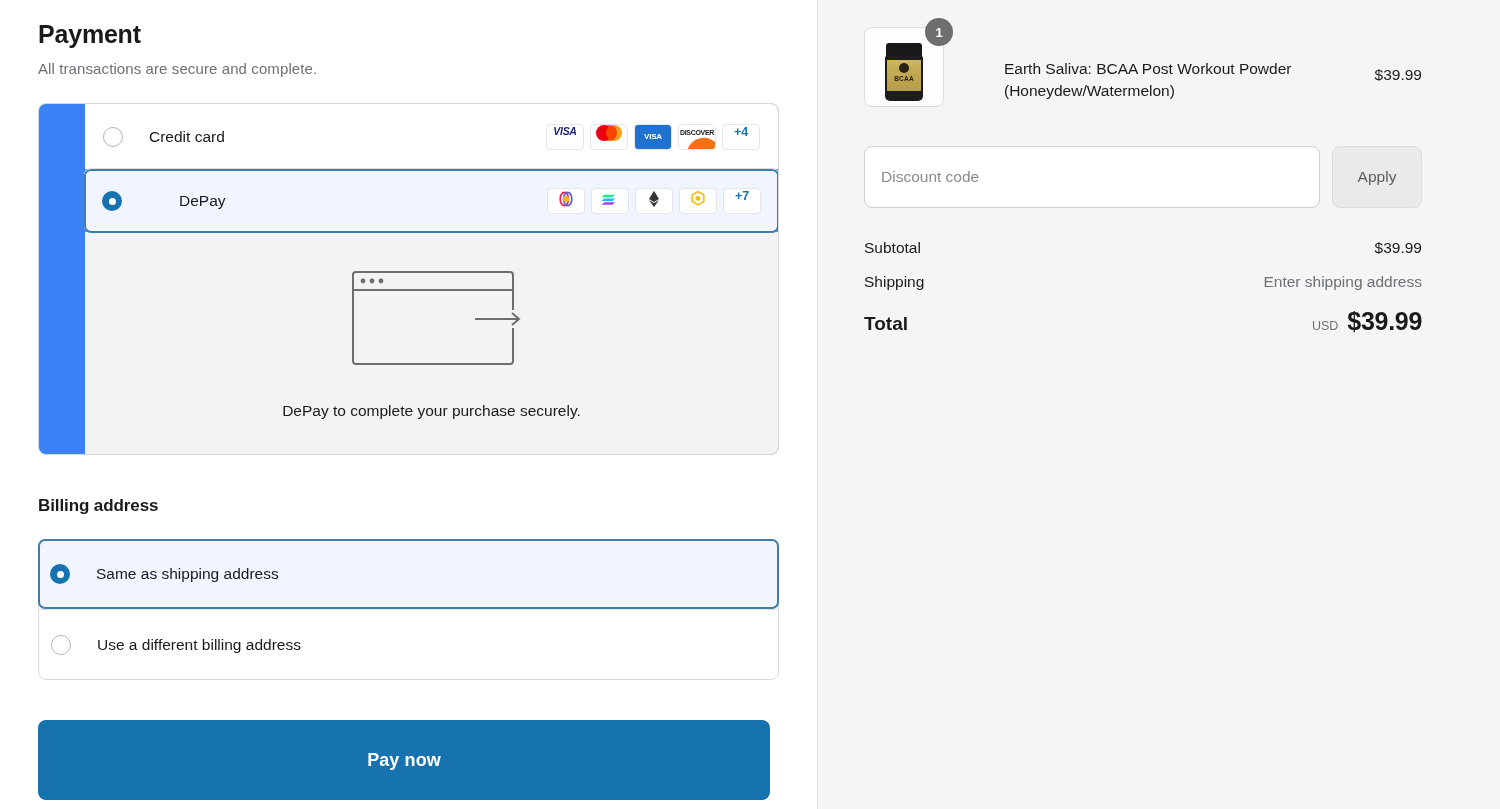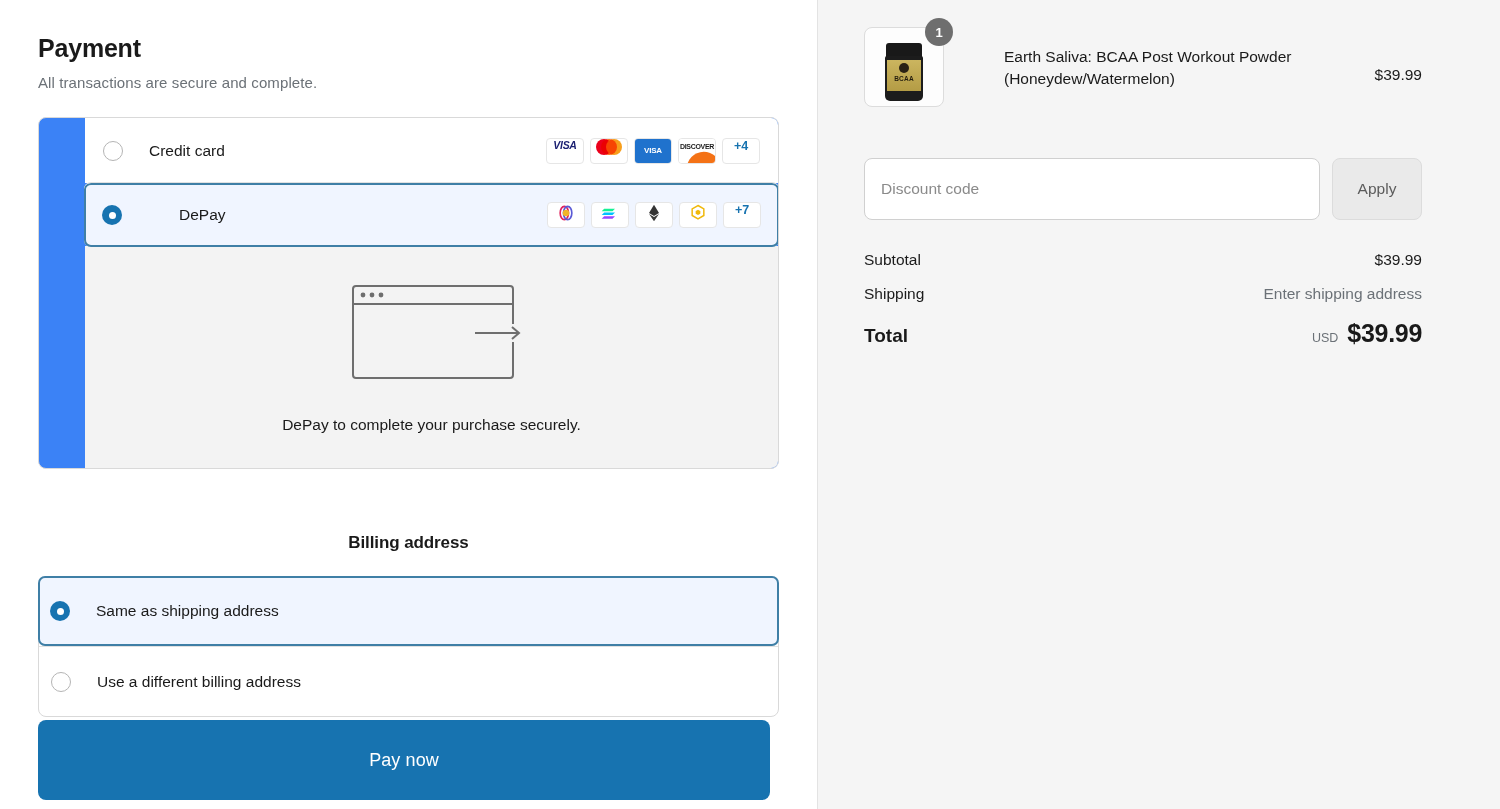--- a/index.html
+++ b/index.html
@@ -15,21 +15,21 @@
   
   .left-col {
     width: 818px; height: 809px;
     background: #ffffff;
     padding: 0 38px;
     position: relative;
     border-right: 1px solid #e3e3e3;
   }
   .section-title {
     font-size: 25px; font-weight: 700; color: #1a1a1a;
-    letter-spacing: -0.2px; padding-top: 34px;
+    letter-spacing: -0.2px; padding-top: 20px;
   }
   .section-sub {
     font-size: 15px; color: #6b7177; margin-top: 11px; letter-spacing: 0.1px;
   }
 
   
   .pay-card {
     margin-top: 26px;
     border: 1px solid #d9d9d9;
     border-radius: 8px;
@@ -104,21 +104,21 @@
     border-top: none;
     padding: 26px 20px 30px;
     text-align: center;
   }
   .redirect-art { display: flex; justify-content: center; margin: 8px 0 26px; }
   .redirect-text { font-size: 15.5px; color: #1a1a1a; line-height: 1.68; }
 
   
   .billing-title {
     font-size: 17px; font-weight: 700; color: #1a1a1a;
-    margin-top: 64px; letter-spacing: -0.1px; text-align: center;
+    margin-top: 41px; letter-spacing: -0.1px;
   }
   .billing-card {
     margin-top: 23px;
     border: 1px solid #d9d9d9; border-radius: 8px; background: #fff;
     overflow: visible;
   }
   .bill-row { display: flex; align-items: center; height: 70px; padding: 0 12px; cursor: pointer; position: relative; }
   .bill-row.selected {
     background: #f0f5ff;
     box-shadow: inset 0 0 0 2px #3f7fa6;
@@ -127,21 +127,21 @@
     width: calc(100% + 2px);
     z-index: 2;
   }
   .bill-row.divider { border-top: 1px solid #e1e1e1; }
 
   .pay-now {
     position: absolute; left: 38px; bottom: 9px;
     width: 732px; height: 80px;
     background: #1773b0; color: #fff;
     border: none; border-radius: 8px;
-    font-size: 18px; font-weight: 400; font-family: inherit;
+    font-size: 18px; font-weight: 700; font-family: inherit;
     cursor: pointer; letter-spacing: 0.1px;
   }
 
   
   .right-col {
     width: 682px; height: 809px;
     background: #f5f5f5;
     padding: 18px 78px 0 46px;
   }
   .line-item { display: flex; align-items: flex-start; gap: 0; }
@@ -158,24 +158,24 @@
   .jar .label { position: absolute; top: 17px; left: 2px; width: 34px; height: 31px; background: linear-gradient(180deg,#cbb55f,#b49c45); }
   .jar .label .mark { position: absolute; top: 3px; left: 12px; width: 10px; height: 10px; border-radius: 50%; background: #2a2214; }
   .jar .label .txt { position: absolute; top: 15px; left: 0; width: 100%; text-align: center; font-size: 6.5px; font-weight: 700; color: #241d0e; letter-spacing: 0.2px; }
   .qty-badge {
     position: absolute; top: -9px; right: -9px;
     width: 28px; height: 28px; border-radius: 50%;
     background: #6e6e6e; color: #fff;
     font-size: 13px; font-weight: 600;
     display: flex; align-items: center; justify-content: center;
   }
-  .item-name { font-size: 15.5px; color: #1a1a1a; line-height: 1.44; margin-left: 60px; margin-top: 28px; flex: 1; }
+  .item-name { font-size: 15.5px; color: #1a1a1a; line-height: 1.44; margin-left: 60px; margin-top: 40px; flex: 1; }
   .item-price { font-size: 15.5px; color: #1a1a1a; font-weight: 400; margin-top: 48px; white-space: nowrap; }
 
-  .discount-row { display: flex; gap: 12px; margin-top: 51px; }
+  .discount-row { display: flex; gap: 12px; margin-top: 39px; }
   .discount-input {
     flex: 1; height: 62px;
     border: 1px solid #d0d0d0; border-radius: 8px;
     background: #fff; padding: 0 16px;
     font-size: 15.5px; color: #1a1a1a; font-family: inherit;
   }
   .discount-input::placeholder { color: #8a8a8a; }
   .apply-btn {
     width: 90px; height: 62px;
     background: #eaeaea; border: 1px solid #dcdcdc; border-radius: 8px;

